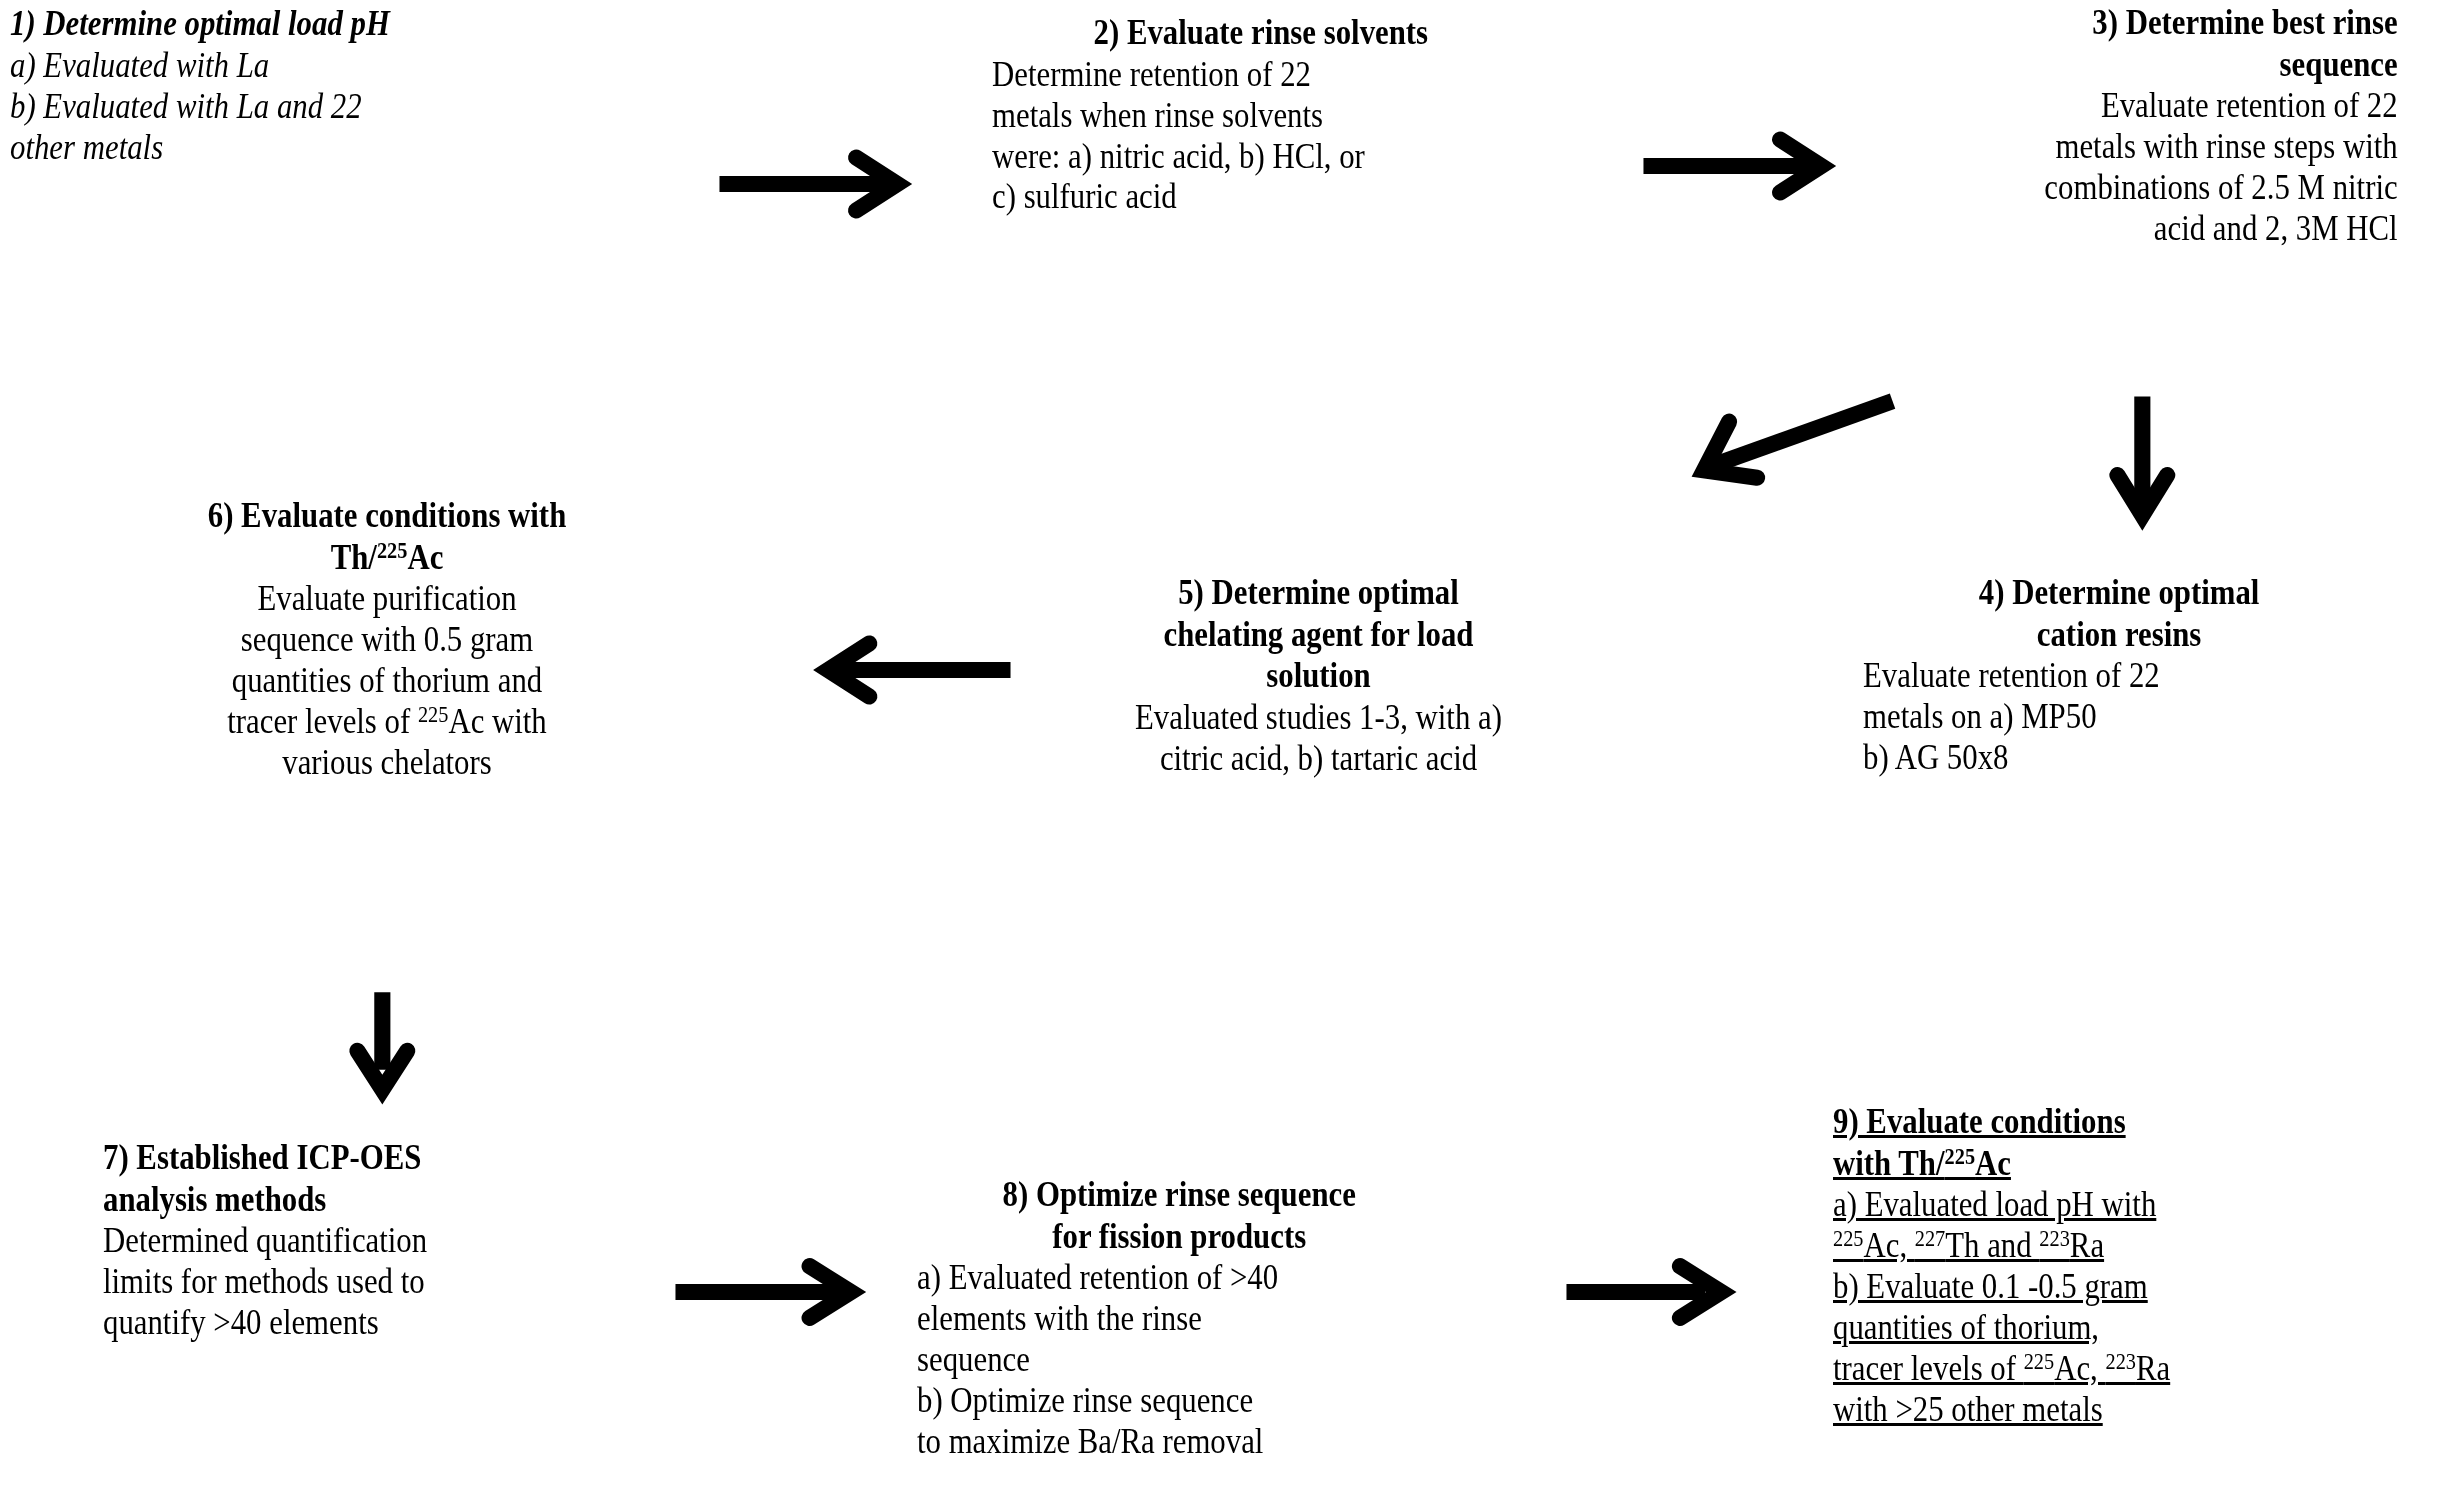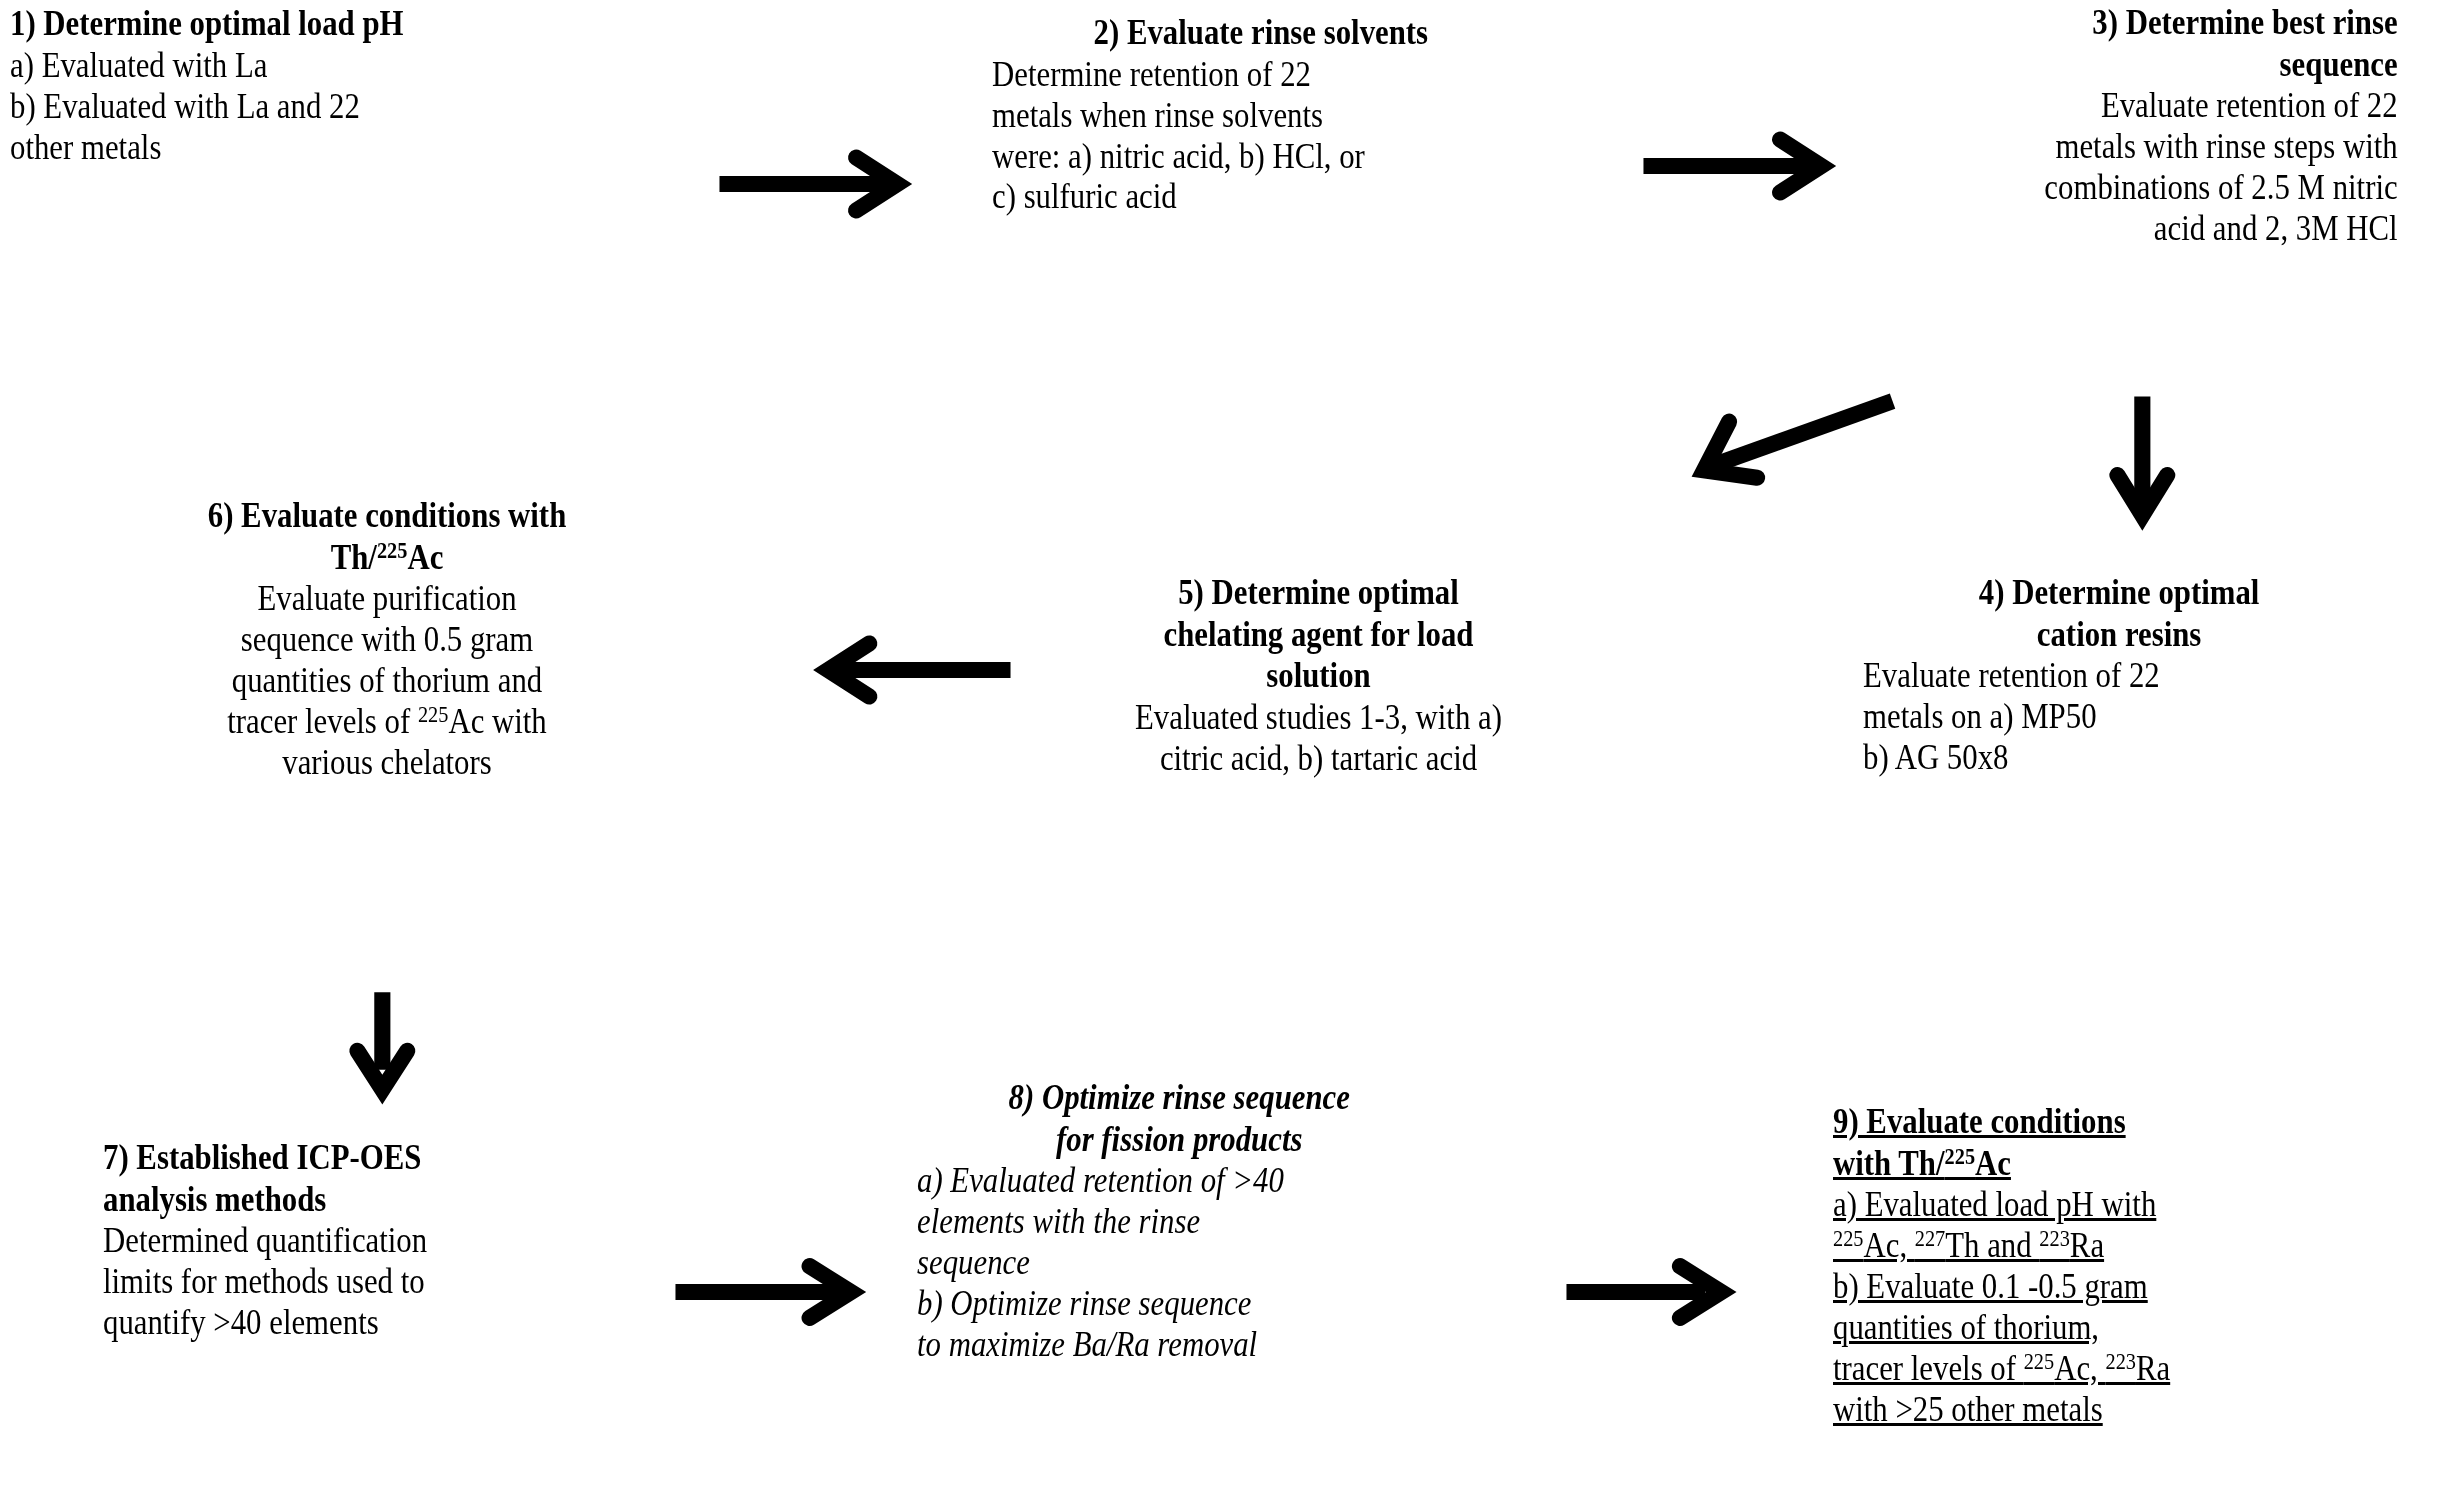--- a/index.html
+++ b/index.html
@@ -53,21 +53,21 @@
     position: absolute;
     pointer-events: none;
   }
   .arrow svg { display: block; overflow: visible; }
 </style>
 </head>
 <body>
 
 <div id="canvas">
 
-  <div class="box lft" style="left:10.3px; top:4.4px; width:663px;">
+  <div class="box lft" style="left:10.3px; top:4.4px; width:663px;font-style:italic;">
     <div class="sq">
       <p class="title">1) Determine optimal load pH</p>
       <p class="body">a) Evaluated with La</p>
       <p class="body">b) Evaluated with La and 22</p>
       <p class="body">other metals</p>
     </div>
   </div>
 
   <div class="arrow" style="left:718px; top:147px; width:191px; height:74px;">
     <svg width="191" height="74" viewBox="0 0 260 100" aria-hidden="true">
@@ -174,21 +174,21 @@
     </div>
   </div>
 
   <div class="arrow" style="left:674px; top:1255px; width:199px; height:74px;">
     <svg width="199" height="74" viewBox="0 0 270 100" aria-hidden="true">
       <line x1="2" y1="50" x2="220" y2="50" stroke="#000" stroke-width="22"></line>
       <polyline points="184,15 240,50 184,85" fill="none" stroke="#000" stroke-width="22" stroke-linecap="round" stroke-linejoin="miter"></polyline>
     </svg>
   </div>
 
-  <div class="box lft" style="left:917px; top:1078px; width:596px;font-style:italic;">
+  <div class="box lft" style="left:917px; top:1175px; width:596px;">
     <div class="sq">
       <p class="title ctr">8) Optimize rinse sequence</p>
       <p class="title ctr">for fission products</p>
       <p class="body">a) Evaluated retention of &gt;40</p>
       <p class="body">elements with the rinse</p>
       <p class="body">sequence</p>
       <p class="body">b)  Optimize rinse sequence</p>
       <p class="body">to maximize Ba/Ra removal</p>
     </div>
   </div>

